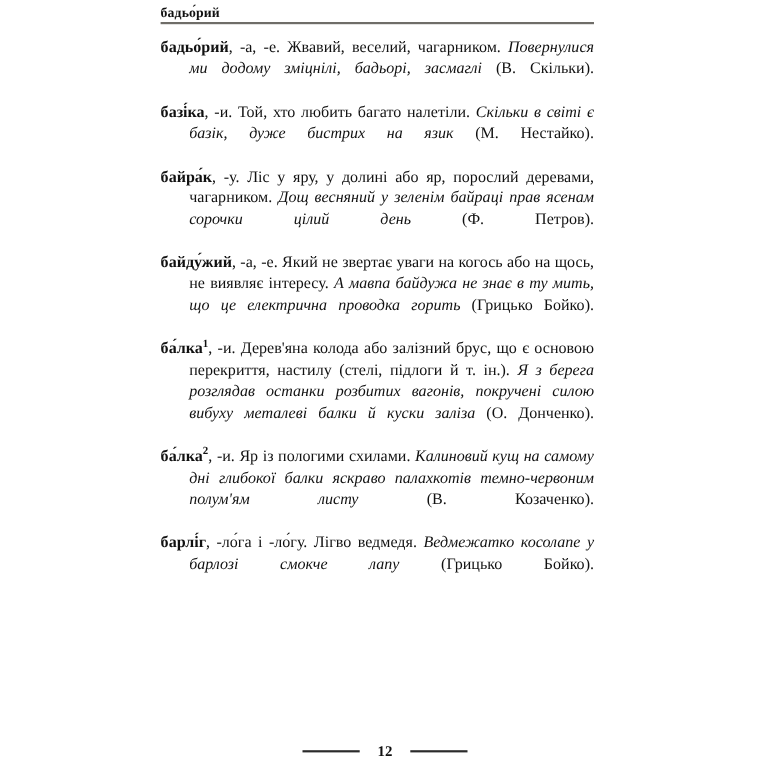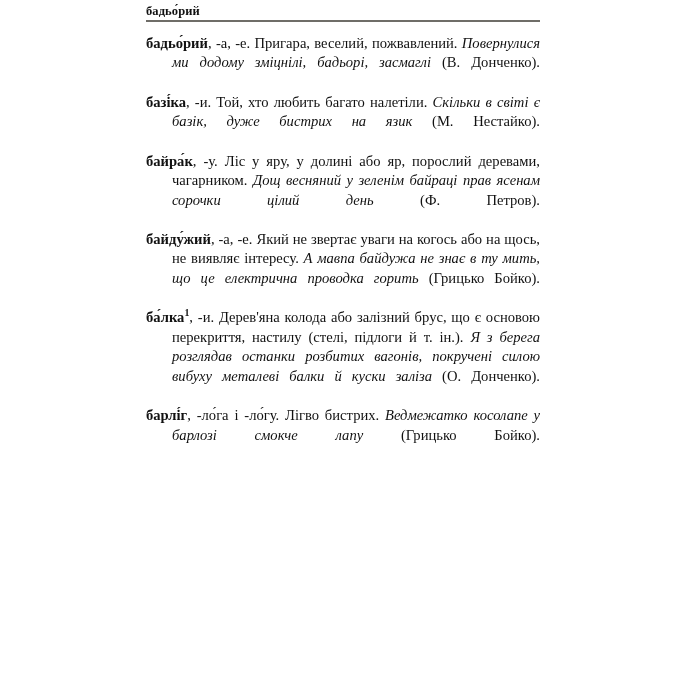--- a/index.html
+++ b/index.html
@@ -124,22 +124,28 @@
 
 <div class="page">
 
   <div class="running-head">
     <div class="running-head-text">бадьо́рий</div>
   </div>
   <div class="head-rule"></div>
 
   <div class="column">
 
-  <p class="entry"><span class="headword">бадьо́рий</span><span class="forms">, -а, -е.</span><span class="def"> Пригара, веселий, пожвавлений. </span><span class="quote">Повернулися ми додому зміцнілі, бадьорі, засмаглі</span><span class="source"> (В. Донченко).</span></p>
+  <p class="entry"><span class="headword">бадьо́рий</span><span class="forms">, -а, -е.</span><span class="def"> Жвавий, веселий, чагарником. </span><span class="quote">Повернулися ми додому зміцнілі, бадьорі, засмаглі</span><span class="source"> (В. Скільки).</span></p>
       <p class="entry"><span class="headword">базі́ка</span><span class="forms">, -и.</span><span class="def"> Той, хто любить багато налетіли. </span><span class="quote">Скільки в світі є базік, дуже бистрих на язик</span><span class="source"> (М. Нестайко).</span></p>
       <p class="entry"><span class="headword">байра́к</span><span class="forms">, -у.</span><span class="def"> Ліс у яру, у долині або яр, порослий деревами, чагарником. </span><span class="quote">Дощ весняний у зеленім байраці прав ясенам сорочки цілий день</span><span class="source"> (Ф. Петров).</span></p>
       <p class="entry"><span class="headword">байду́жий</span><span class="forms">, -а, -е.</span><span class="def"> Який не звертає уваги на когось або на щось, не виявляє інтересу. </span><span class="quote">А мавпа байдужа не знає в ту мить, що це електрична проводка горить</span><span class="source"> (Грицько Бойко).</span></p>
       <p class="entry"><span class="headword">ба́лка<sup>1</sup></span><span class="forms">, -и.</span><span class="def"> Дерев'яна колода або залізний брус, що є основою перекриття, настилу (стелі, підлоги й т. ін.). </span><span class="quote">Я з берега розглядав останки розбитих вагонів, покручені силою вибуху металеві балки й куски заліза</span><span class="source"> (О. Донченко).</span></p>
-      <p class="entry"><span class="headword">барлі́г</span><span class="forms">, -ло́га і -ло́гу.</span><span class="def"> Лігво бистрих. </span><span class="quote">Ведмежатко косолапе у барлозі смокче лапу</span><span class="source"> (Грицько Бойко).</span></p>
+      <p class="entry"><span class="headword">ба́лка<sup>2</sup></span><span class="forms">, -и.</span><span class="def"> Яр із пологими схилами. </span><span class="quote">Калиновий кущ на самому дні глибокої балки яскраво палахкотів темно-червоним полум'ям листу</span><span class="source"> (В. Козаченко).</span></p>
+      <p class="entry"><span class="headword">барлі́г</span><span class="forms">, -ло́га і -ло́гу.</span><span class="def"> Лігво ведмедя. </span><span class="quote">Ведмежатко косолапе у барлозі смокче лапу</span><span class="source"> (Грицько Бойко).</span></p>
     </div>
 
+  <div class="footer">
+    <div class="foot-rule"></div>
+    <div class="page-number">12</div>
+    <div class="foot-rule"></div>
+  </div>
 
 </div>
 
 </body></html>

